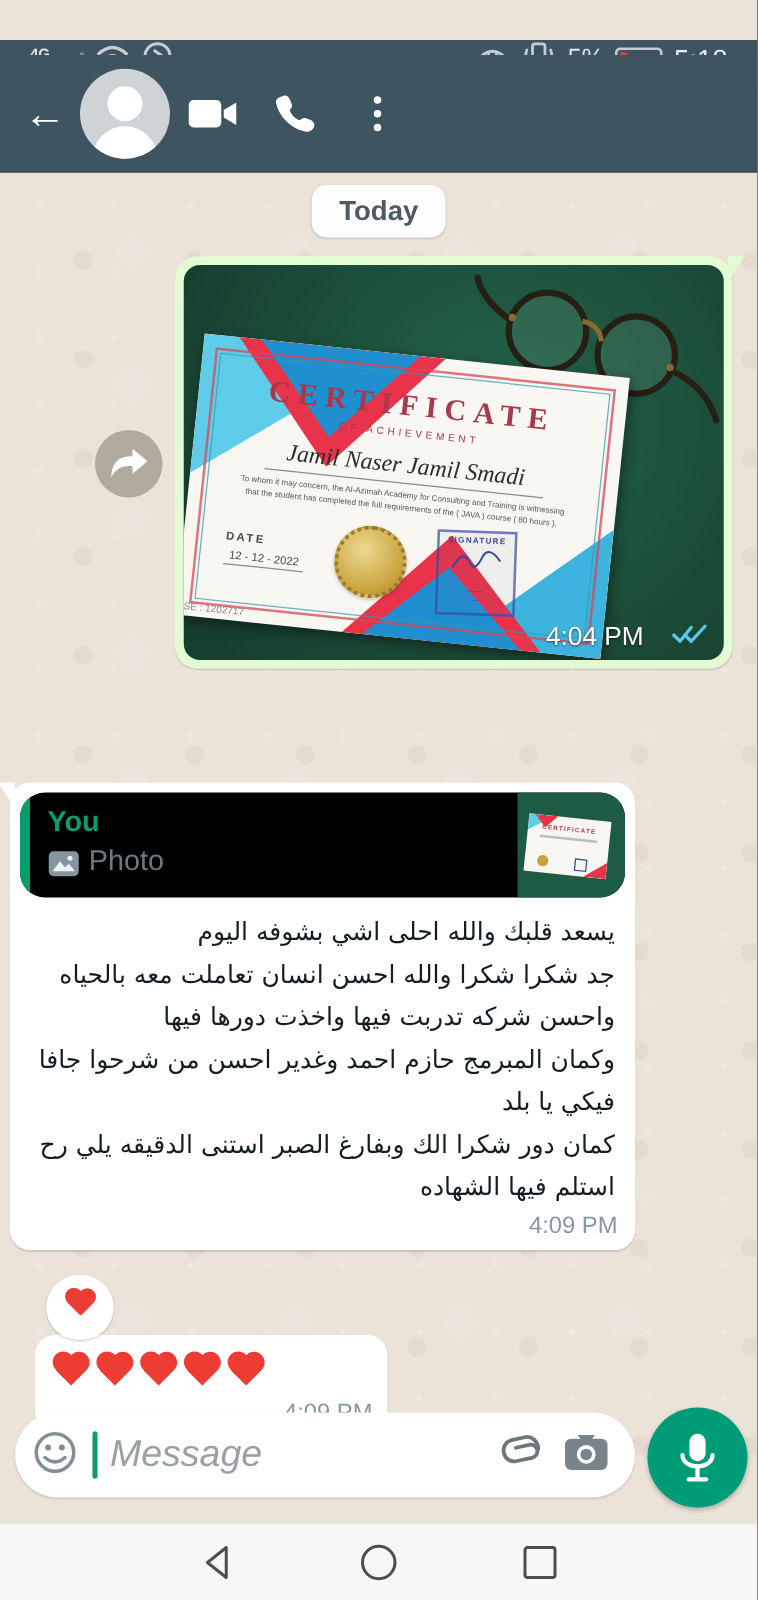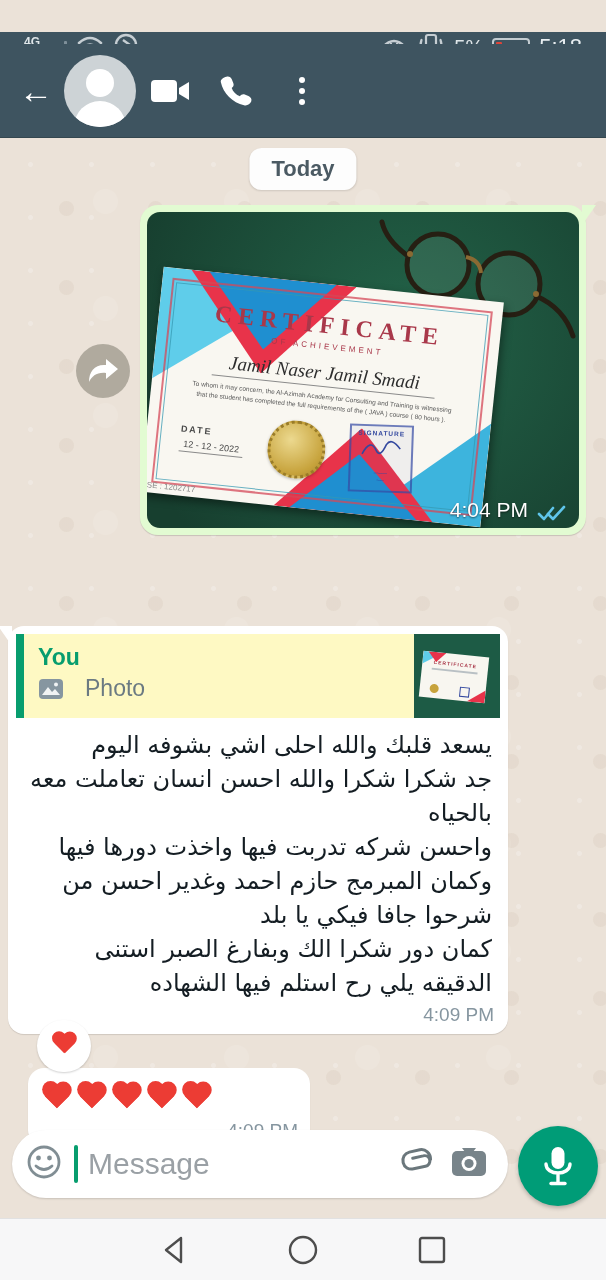--- a/index.html
+++ b/index.html
@@ -53,21 +53,21 @@
 
   
   .msg-photo{position:absolute;left:140px;top:67px;width:446px;height:330px;background:#e2fbd2;border-radius:18px;
     box-shadow:0 1px 1px rgba(0,0,0,.15);padding:7px;}
   .msg-photo::after{content:"";position:absolute;top:0;right:-10px;width:0;height:0;
     border-top:0 solid transparent;border-bottom:20px solid transparent;border-left:14px solid #e2fbd2;}
   .photo{position:relative;width:432px;height:316px;border-radius:13px;overflow:hidden;
     background:radial-gradient(circle at 60% 40%, #236449, #173f2f 90%);}
   .fwd-btn{position:absolute;left:76px;top:206px;width:54px;height:54px;border-radius:50%;background:rgba(128,124,112,.55);
     display:flex;align-items:center;justify-content:center;}
-  .photo-time{position:absolute;right:12px;bottom:6px;display:flex;align-items:flex-end;gap:9px;color:#fff;font-size:21px;
+  .photo-time{position:absolute;right:12px;bottom:6px;display:flex;align-items:flex-start;gap:22px;color:#fff;font-size:21px;
     text-shadow:0 1px 2px rgba(0,0,0,.6);}
 
   
   .cert{position:absolute;left:4px;top:72px;width:342px;height:226px;background:#f9f7f1;transform:rotate(6deg);
     box-shadow:2px 4px 10px rgba(0,0,0,.45);}
   .cert .tri{position:absolute;}
   .tri-tl-cyan{left:0;top:0;width:152px;height:112px;background:#5fcdea;clip-path:polygon(0 0,100% 0,0 100%);}
   .tri-tl-red{left:28px;top:0;width:166px;height:96px;background:#e8334a;clip-path:polygon(0 0,100% 0,48% 100%);}
   .tri-tl-blue{left:46px;top:0;width:128px;height:72px;background:#1f8fd0;clip-path:polygon(0 0,100% 0,48% 100%);}
   .tri-br-cyan{right:0;bottom:0;width:120px;height:104px;background:#3db4dd;clip-path:polygon(100% 0,100% 100%,0 100%);}
@@ -92,35 +92,35 @@
     color:#33489f;text-align:center;padding-top:3px;background:rgba(90,110,190,.06);}
   .stamp .s-label{font-size:6.5px;letter-spacing:1px;font-weight:bold;}
   .stamp .s-lines{font-size:5px;color:rgba(52,74,164,.8);line-height:1.4;margin-top:2px;}
   .c-serial{position:absolute;left:6px;bottom:3px;font-size:8px;color:#8a8a8a;}
 
   
   .msg-text{position:absolute;left:8px;top:488px;width:500px;background:#fff;border-radius:16px;
     box-shadow:0 1px 1px rgba(0,0,0,.12);padding:8px 8px 8px 8px;}
   .msg-text::before{content:"";position:absolute;top:0;left:-10px;width:0;height:0;
     border-bottom:20px solid transparent;border-right:14px solid #fff;}
-  .quote{display:flex;align-items:stretch;background:#fef9c3;border-radius:0;overflow:hidden;min-height:84px;}
+  .quote{display:flex;align-items:stretch;background:#000000;border-radius:20px;overflow:hidden;min-height:84px;}
   .quote-bar{width:8px;background:#079d6e;flex:none;}
   .quote-texts{flex:1;padding:10px 14px;}
   .quote-author{color:#079d6e;font-size:23px;font-weight:bold;}
-  .quote-kind{color:#6b7a82;font-size:23px;display:flex;align-items:center;gap:21px;margin-top:4px;}
+  .quote-kind{color:#6b7a82;font-size:23px;display:flex;align-items:flex-end;gap:7px;margin-top:4px;}
   .quote-thumb{width:86px;flex:none;position:relative;background:#1d5b45;overflow:hidden;}
   .mini-cert{position:absolute;left:7px;top:20px;width:66px;height:46px;background:#f8f6f0;transform:rotate(6deg);}
   .mini-cert .m-title{margin-top:7px;text-align:center;font-size:5px;letter-spacing:1px;color:#a9384a;font-weight:bold;}
   .mini-cert .m-line{margin:3px auto 0;width:70%;height:2px;background:#b9c0c4;}
   .mini-tl{position:absolute;left:0;top:0;width:20px;height:13px;background:#5fcdea;clip-path:polygon(0 0,100% 0,0 100%);}
   .mini-tl2{position:absolute;left:5px;top:0;width:18px;height:10px;background:#e8334a;clip-path:polygon(0 0,100% 0,48% 100%);}
   .mini-br{position:absolute;right:0;bottom:0;width:18px;height:13px;background:#e8334a;clip-path:polygon(100% 0,100% 100%,0 100%);}
   .mini-seal{position:absolute;left:10px;bottom:5px;width:9px;height:9px;border-radius:50%;background:#c7a33c;}
   .mini-stamp{position:absolute;right:16px;bottom:4px;width:10px;height:10px;border:1px solid #33489f;}
-  .arabic-body{direction:rtl;color:#141d23;font-size:24px;line-height:34px;
+  .arabic-body{direction:rtl;color:#141d23;font-size:20px;line-height:34px;
     padding:10px 8px 0 8px;white-space:pre-line;font-family:"DejaVu Sans","Liberation Sans",sans-serif;}
   .msg-time-row{display:flex;justify-content:flex-end;color:#8696a0;font-size:19px;padding:4px 6px 0 0;}
 
   
   .reaction-pill{position:absolute;left:37px;top:882px;width:54px;height:52px;border-radius:27px;background:#fff;
     box-shadow:0 1px 2px rgba(0,0,0,.18);display:flex;align-items:center;justify-content:center;z-index:4;}
   .msg-hearts{position:absolute;left:28px;top:930px;width:282px;height:78px;background:#fff;border-radius:16px;
     box-shadow:0 1px 1px rgba(0,0,0,.12);padding:14px 12px 0 12px;display:flex;align-items:flex-start;gap:2px;z-index:3;}
   .msg-hearts .hearts-row{display:flex;gap:2px;flex:1;}
   .msg-hearts .time{color:#8696a0;font-size:19px;align-self:flex-end;margin-bottom:4px;white-space:nowrap;}
@@ -132,21 +132,21 @@
   .heart::after{left:0;transform:rotate(45deg);transform-origin:100% 100%;}
   .heart.sm{width:27px;height:25px;}
   .heart.sm::before,.heart.sm::after{width:13.5px;height:21px;border-radius:14px 14px 0 0;}
   .heart.sm::before{left:13.5px;}
 
   
   .composer{position:absolute;left:0;top:1124px;width:606px;height:92px;z-index:30;}
   .input-pill{position:absolute;left:12px;top:6px;width:496px;height:68px;background:#fff;border-radius:34px;
     box-shadow:0 1px 2px rgba(0,0,0,.15);display:flex;align-items:center;padding:0 18px 0 12px;gap:10px;}
   .cursor{width:4px;height:38px;background:#079d6e;border-radius:2px;flex:none;}
-  .placeholder{flex:1;color:#9aa0a5;font-size:30px;overflow:hidden;white-space:nowrap;}
+  .placeholder{flex:1;color:#9aa0a5;font-size:30px;overflow:hidden;white-space:nowrap;font-style:italic;}
   .mic-btn{position:absolute;left:518px;top:2px;width:80px;height:80px;border-radius:50%;background:#009c77;
     box-shadow:0 2px 4px rgba(0,0,0,.25);display:flex;align-items:center;justify-content:center;}
 
   
   .navbar{position:absolute;left:0;top:1218px;width:606px;height:62px;background:#f7f7f8;border-top:1px solid #e1e1e1;
     display:flex;align-items:center;justify-content:space-around;padding:0 110px;z-index:40;}
   .nav-btn{width:60px;height:52px;display:flex;align-items:center;justify-content:center;}
 </style>
 </head>
 <body>

